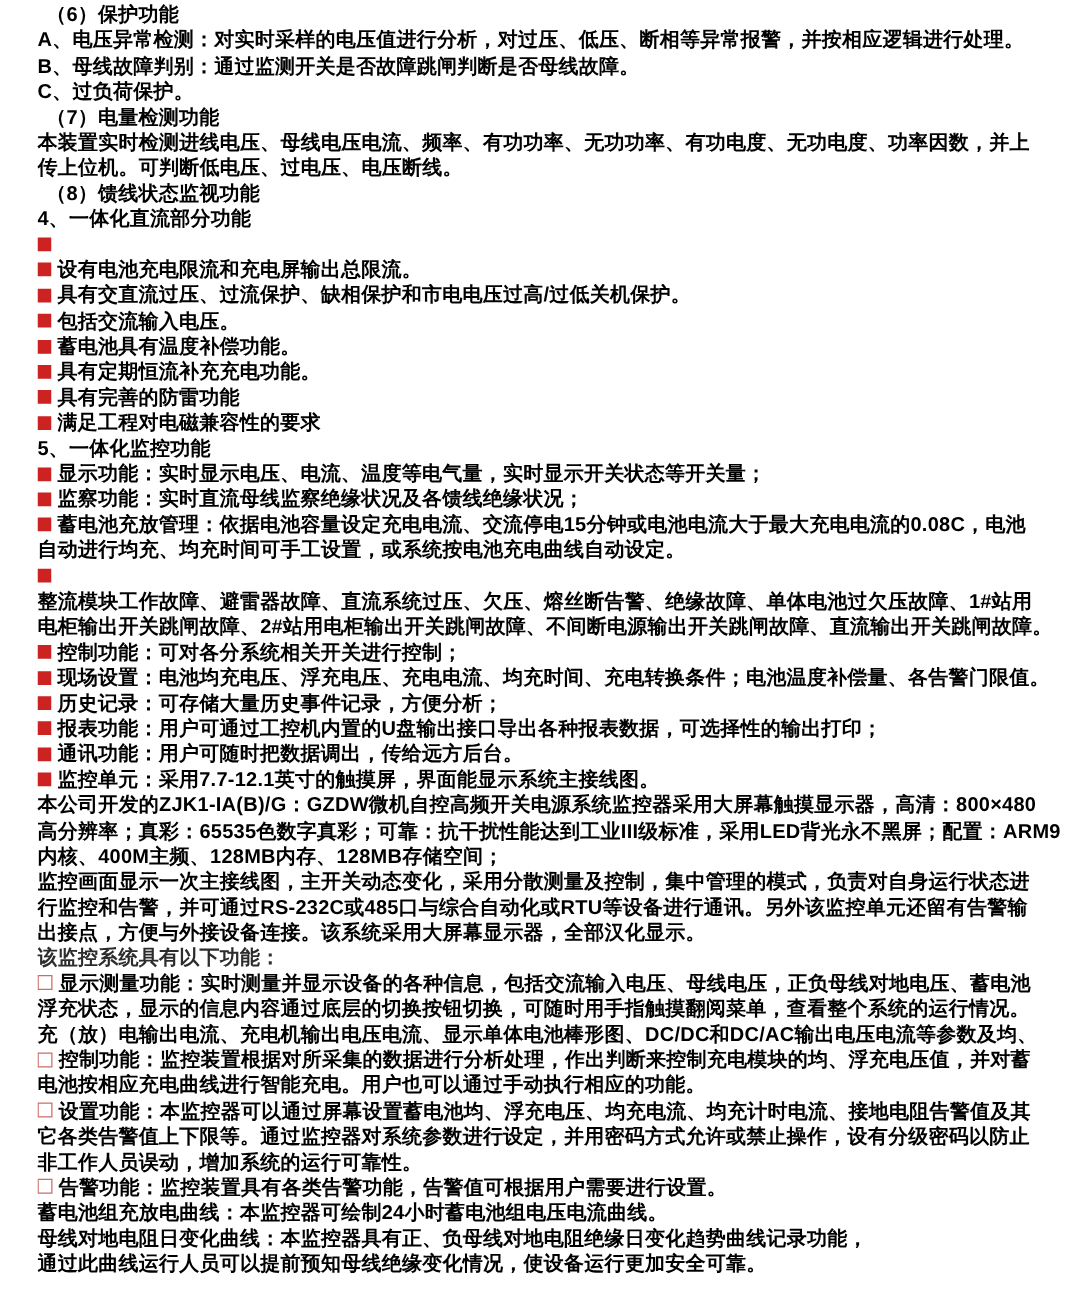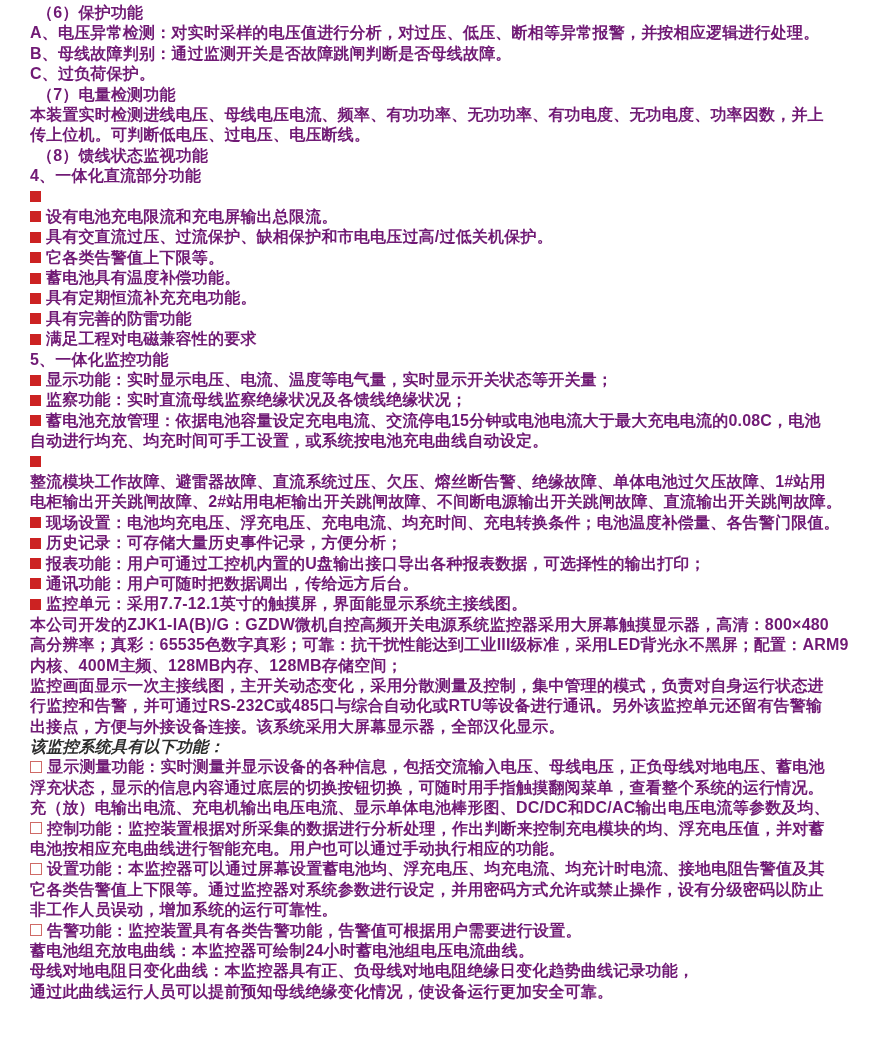--- a/index.html
+++ b/index.html
@@ -12,27 +12,27 @@
   #doc{
     box-sizing:border-box;
     width:871px;height:1045px;
     padding:3px 6px 0 30px;
   }
   .line{
     height:20.4px;
     line-height:20.4px;
     font-size:16px;
     font-weight:600;
-    color:#701a75;
+    color:#000000;
     letter-spacing:0.2px;
     white-space:nowrap;
     overflow:hidden;
   }
   .line.ind{ padding-left:7px; }
-  .line.strong{ font-weight:900; color:#2c2c2c;font-style:italic; }
+  .line.strong{ font-weight:900; color:#2c2c2c; }
   .bullet{
     display:inline-block;
     width:11px;height:11px;
     margin-right:5px;
     vertical-align:baseline;
     position:relative;top:0.5px;
   }
   .bullet.sq{ background:#cc2222; }
   .bullet.hsq{ background:transparent; border:1.6px solid #cf6a66; box-sizing:border-box; width:12px;height:12px; }
 </style>
@@ -45,33 +45,34 @@
     <div class="line"><span>B、母线故障判别：通过监测开关是否故障跳闸判断是否母线故障。</span></div>
     <div class="line"><span>C、过负荷保护。</span></div>
     <div class="line ind"><span>（7）电量检测功能</span></div>
     <div class="line"><span>本装置实时检测进线电压、母线电压电流、频率、有功功率、无功功率、有功电度、无功电度、功率因数，并上</span></div>
     <div class="line"><span>传上位机。可判断低电压、过电压、电压断线。</span></div>
     <div class="line ind"><span>（8）馈线状态监视功能</span></div>
     <div class="line"><span>4、一体化直流部分功能</span></div>
     <div class="line"><span class="bullet sq"></span></div>
     <div class="line"><span class="bullet sq"></span><span>设有电池充电限流和充电屏输出总限流。</span></div>
     <div class="line"><span class="bullet sq"></span><span>具有交直流过压、过流保护、缺相保护和市电电压过高/过低关机保护。</span></div>
-    <div class="line"><span class="bullet sq"></span><span>它各类告警值上下限等。</span></div>
+    <div class="line"><span class="bullet sq"></span><span>包括交流输入电压。</span></div>
     <div class="line"><span class="bullet sq"></span><span>蓄电池具有温度补偿功能。</span></div>
     <div class="line"><span class="bullet sq"></span><span>具有定期恒流补充充电功能。</span></div>
     <div class="line"><span class="bullet sq"></span><span>具有完善的防雷功能</span></div>
     <div class="line"><span class="bullet sq"></span><span>满足工程对电磁兼容性的要求</span></div>
     <div class="line"><span>5、一体化监控功能</span></div>
     <div class="line"><span class="bullet sq"></span><span>显示功能：实时显示电压、电流、温度等电气量，实时显示开关状态等开关量；</span></div>
     <div class="line"><span class="bullet sq"></span><span>监察功能：实时直流母线监察绝缘状况及各馈线绝缘状况；</span></div>
     <div class="line"><span class="bullet sq"></span><span>蓄电池充放管理：依据电池容量设定充电电流、交流停电15分钟或电池电流大于最大充电电流的0.08C，电池</span></div>
     <div class="line"><span>自动进行均充、均充时间可手工设置，或系统按电池充电曲线自动设定。</span></div>
     <div class="line"><span class="bullet sq"></span></div>
     <div class="line"><span>整流模块工作故障、避雷器故障、直流系统过压、欠压、熔丝断告警、绝缘故障、单体电池过欠压故障、1#站用</span></div>
     <div class="line"><span>电柜输出开关跳闸故障、2#站用电柜输出开关跳闸故障、不间断电源输出开关跳闸故障、直流输出开关跳闸故障。</span></div>
+    <div class="line"><span class="bullet sq"></span><span>控制功能：可对各分系统相关开关进行控制；</span></div>
     <div class="line"><span class="bullet sq"></span><span>现场设置：电池均充电压、浮充电压、充电电流、均充时间、充电转换条件；电池温度补偿量、各告警门限值。</span></div>
     <div class="line"><span class="bullet sq"></span><span>历史记录：可存储大量历史事件记录，方便分析；</span></div>
     <div class="line"><span class="bullet sq"></span><span>报表功能：用户可通过工控机内置的U盘输出接口导出各种报表数据，可选择性的输出打印；</span></div>
     <div class="line"><span class="bullet sq"></span><span>通讯功能：用户可随时把数据调出，传给远方后台。</span></div>
     <div class="line"><span class="bullet sq"></span><span>监控单元：采用7.7-12.1英寸的触摸屏，界面能显示系统主接线图。</span></div>
     <div class="line"><span>本公司开发的ZJK1-IA(B)/G：GZDW微机自控高频开关电源系统监控器采用大屏幕触摸显示器，高清：800×480</span></div>
     <div class="line"><span>高分辨率；真彩：65535色数字真彩；可靠：抗干扰性能达到工业III级标准，采用LED背光永不黑屏；配置：ARM9</span></div>
     <div class="line"><span>内核、400M主频、128MB内存、128MB存储空间；</span></div>
     <div class="line"><span>监控画面显示一次主接线图，主开关动态变化，采用分散测量及控制，集中管理的模式，负责对自身运行状态进</span></div>
     <div class="line"><span>行监控和告警，并可通过RS-232C或485口与综合自动化或RTU等设备进行通讯。另外该监控单元还留有告警输</span></div>

